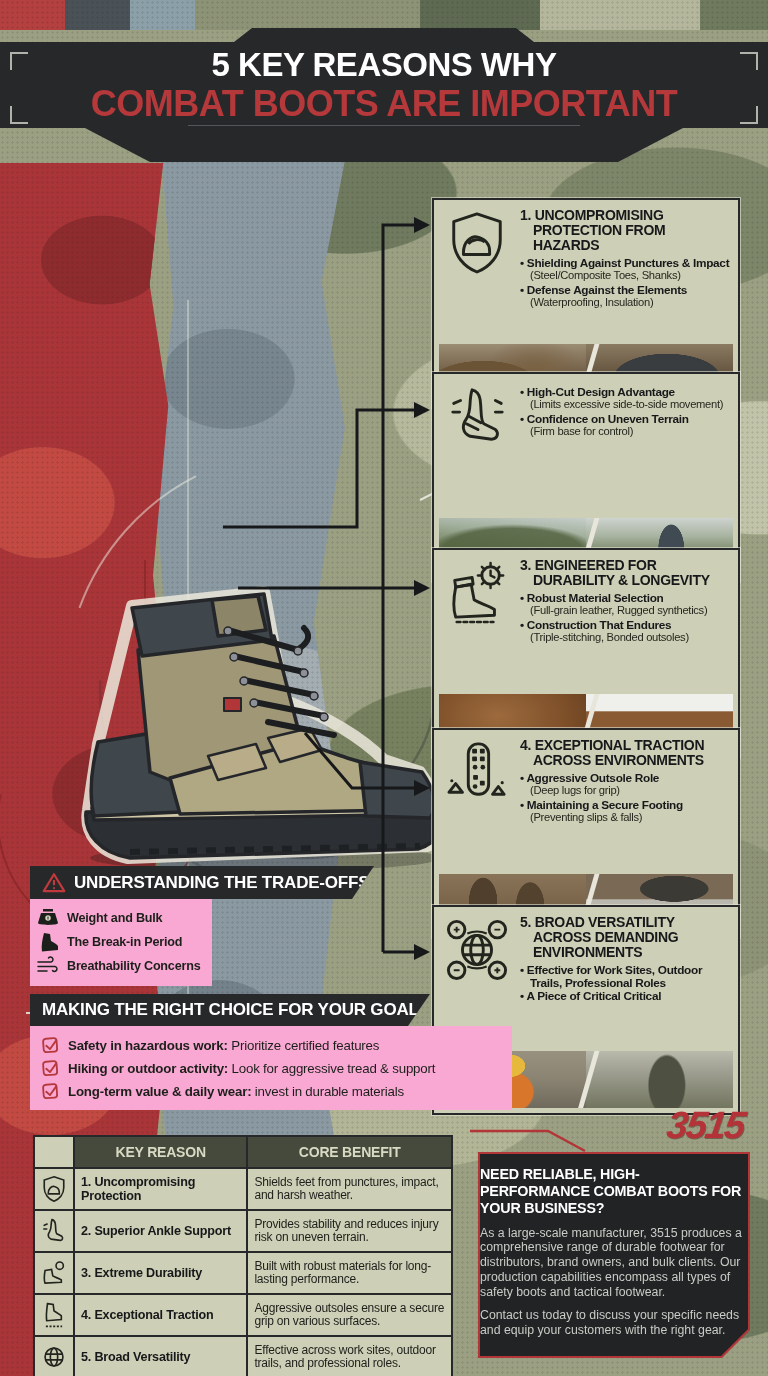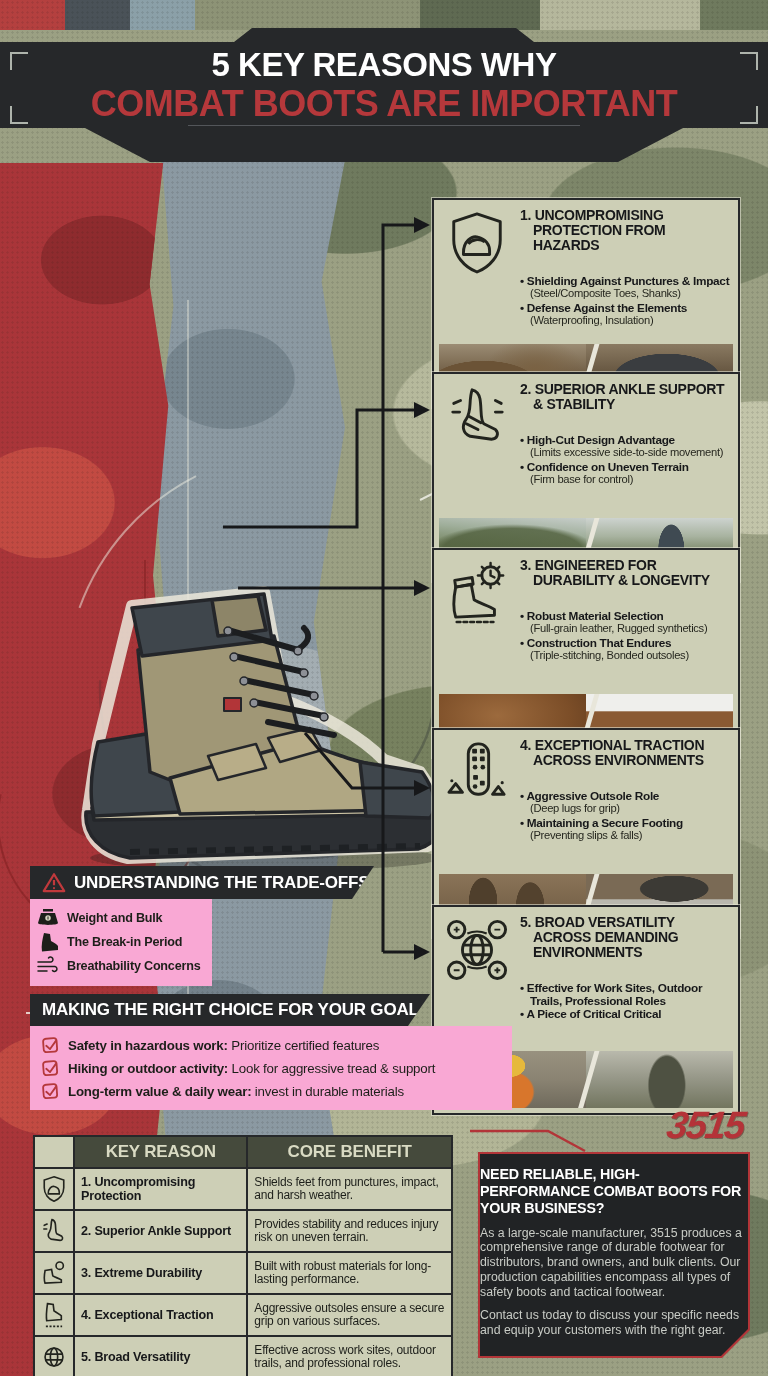--- a/index.html
+++ b/index.html
@@ -58,21 +58,21 @@
   .bracket.tr{right:10px;top:52px;border-right:2px solid #aeb4ac;border-top:2px solid #aeb4ac;}
   .bracket.br{right:10px;top:106px;border-right:2px solid #aeb4ac;border-bottom:2px solid #aeb4ac;}
 
   
   .card{position:absolute;left:432px;width:308px;height:210px;z-index:6;background:#cdcfb6;
     border:2px solid #26282a;box-sizing:border-box;box-shadow:0 0 0 1px rgba(230,230,214,.6);}
   .card .icon{position:absolute;left:12px;top:10px;width:62px;height:64px;}
   .card .txt{position:absolute;left:86px;right:8px;top:8px;}
   .card .title{font-size:14px;font-weight:bold;color:#17181a;line-height:1.07;letter-spacing:-0.3px;
     text-indent:-13px;padding-left:13px;}
-  .card .bullets{margin-top:22px;}
+  .card .bullets{margin-top:4px;}
   .bullet-label{font-size:11.8px;font-weight:bold;color:#17181a;line-height:1.1;letter-spacing:-0.3px;
     text-indent:-10px;padding-left:10px;}
   .bullet-label::before{content:"• ";}
   .bullet-detail{font-size:11.2px;color:#26271f;line-height:1.05;letter-spacing:-0.3px;padding-left:10px;margin-bottom:2px;}
   .photos{position:absolute;left:5px;right:5px;bottom:5px;height:57px;display:flex;overflow:hidden;}
   .photo{flex:1;}
   .photo-div{position:absolute;left:50%;top:-8px;width:5px;height:75px;background:#e8e6da;transform:skewX(-16deg);}
 
   
   .p1a{background:radial-gradient(90px 40px at 30% 72%,#6b5336 0 60%,transparent 61%),radial-gradient(70px 45px at 65% 45%,#7a6243 0,transparent 70%),linear-gradient(180deg,#9b8c74 0,#6e5b42 55%,#4a3b2a 100%);}
@@ -100,21 +100,21 @@
   .choice-box{left:30px;top:1026px;width:482px;height:84px;padding:8px 12px;}
   .ch-row{display:flex;align-items:center;height:23px;}
   .ch-row .cicon{width:17px;height:17px;flex:0 0 17px;margin-right:9px;}
   .ch-row .clabel{font-size:13.3px;color:#1d1f1a;letter-spacing:-0.2px;white-space:nowrap;}
   .ch-row .clabel b{font-weight:bold;}
 
   
   .cmp{position:absolute;left:33px;top:1135px;width:420px;z-index:6;border-collapse:collapse;
     background:#cdcfb6;}
   .cmp td,.cmp th{border:2px solid #26282a;padding:2px 6px;}
-  .cmp th{background:#454a3c;color:#d9dac3;font-size:17px;font-weight:bold;text-align:center;height:26px;letter-spacing:-0.2px;}
+  .cmp th{background:#454a3c;color:#d9dac3;font-size:14px;font-weight:bold;text-align:center;height:26px;letter-spacing:-0.2px;}
   .cmp th.iconhead{background:#cdcfb6;}
   .cmp td{height:36px;}
   .cmp .ric{width:26px;text-align:center;}
   .cmp .ric svg{width:26px;height:28px;vertical-align:middle;}
   .cmp .reason{width:162px;font-size:12.6px;font-weight:bold;color:#17181a;letter-spacing:-0.2px;}
   .cmp .benefit{width:196px;font-size:12px;color:#1d1f1a;line-height:1.12;letter-spacing:-0.2px;}
 
   
   .logo{position:absolute;right:24px;top:1104px;z-index:6;color:#b43338;font-size:38px;font-weight:bold;
     font-style:italic;transform:skewX(-8deg);letter-spacing:-2px;
@@ -245,21 +245,20 @@
 
 <div class="card" style="top:372px">
   <div class="icon">
     <svg viewBox="0 0 64 68" fill="none" stroke="#22241e" stroke-width="3" stroke-linejoin="round" stroke-linecap="round">
       <path d="M27,6 C23,18 27,27 21,36 C16,43 17,51 25,54 L47,57 C53,57 55,51 51,47 L39,41 C35,37 37,25 35,15 C34,10 31,7 27,6 Z"></path>
       <path d="M23,33 L36,40 M21,41 L33,47"></path>
       <path d="M8,20 l7,-3 M7,29 l7,0 M57,20 l-6,-3 M58,29 l-7,0"></path>
     </svg>
   </div>
   <div class="txt">
-    <div class="title" data-bind="sections.1.title">2. SUPERIOR ANKLE SUPPORT &amp; STABILITY</div>
     <div class="bullets">
       <div class="bullet-label" data-bind="sections.1.bullets.0.label">High-Cut Design Advantage</div>
       <div class="bullet-detail" data-bind="sections.1.bullets.0.detail">(Limits excessive side-to-side movement)</div>
       <div class="bullet-label" data-bind="sections.1.bullets.1.label">Confidence on Uneven Terrain</div>
       <div class="bullet-detail" data-bind="sections.1.bullets.1.detail">(Firm base for control)</div>
     </div>
   </div>
   <div class="photos">
     <div class="photo p2a"></div>
     <div class="photo p2b"></div>

